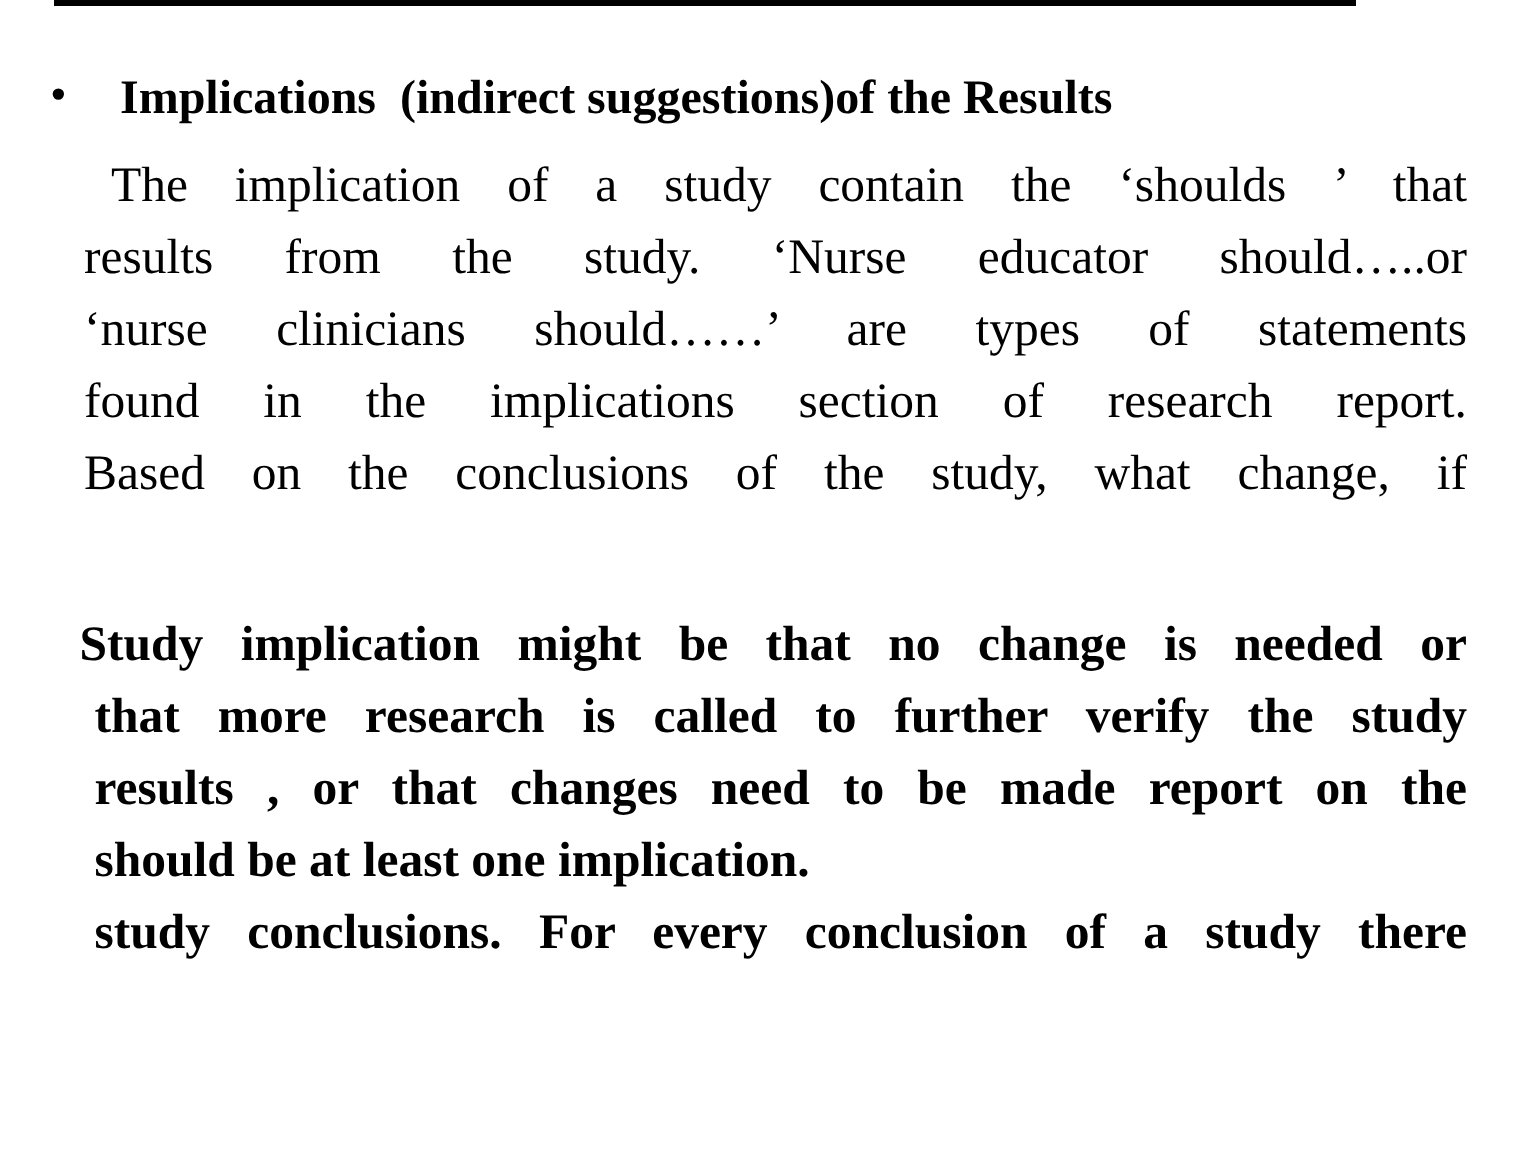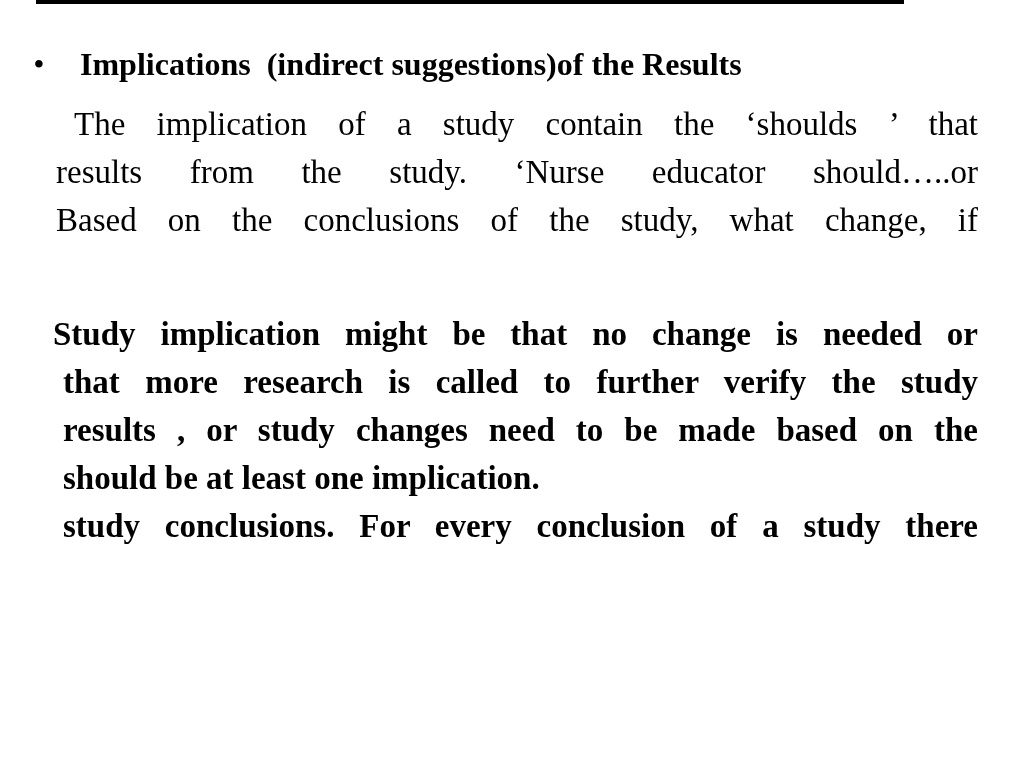--- a/index.html
+++ b/index.html
@@ -77,23 +77,25 @@
 
   <div class="heading">
     <span class="bullet">•</span>
     <span class="heading-text">Implications  (indirect suggestions)of the Results</span>
   </div>
 
   <div class="body-text" id="paragraphs">
       <div class="para para-0">
         <div class="line first">The implication of  a study contain the ‘shoulds ’ that</div>
         <div class="line">results from the study. ‘Nurse educator should…..or</div>
+        <div class="line">‘nurse clinicians should……’ are types of statements</div>
+        <div class="line">found in the implications section of research report.</div>
         <div class="line">Based on the conclusions of the study, what change, if</div>
       </div>
       <div class="para para-1">
         <div class="line first">Study implication might be that no change is needed or</div>
         <div class="line">that more research is called to further verify the study</div>
-        <div class="line">results , or study changes need to be made based on the</div>
+        <div class="line">results , or that changes need to be made report on the</div>
         <div class="line last">should be at least one implication.</div>
         <div class="line">study conclusions. For every conclusion of a study there</div>
       </div>
     </div>
 </div>
 
 </body></html>

